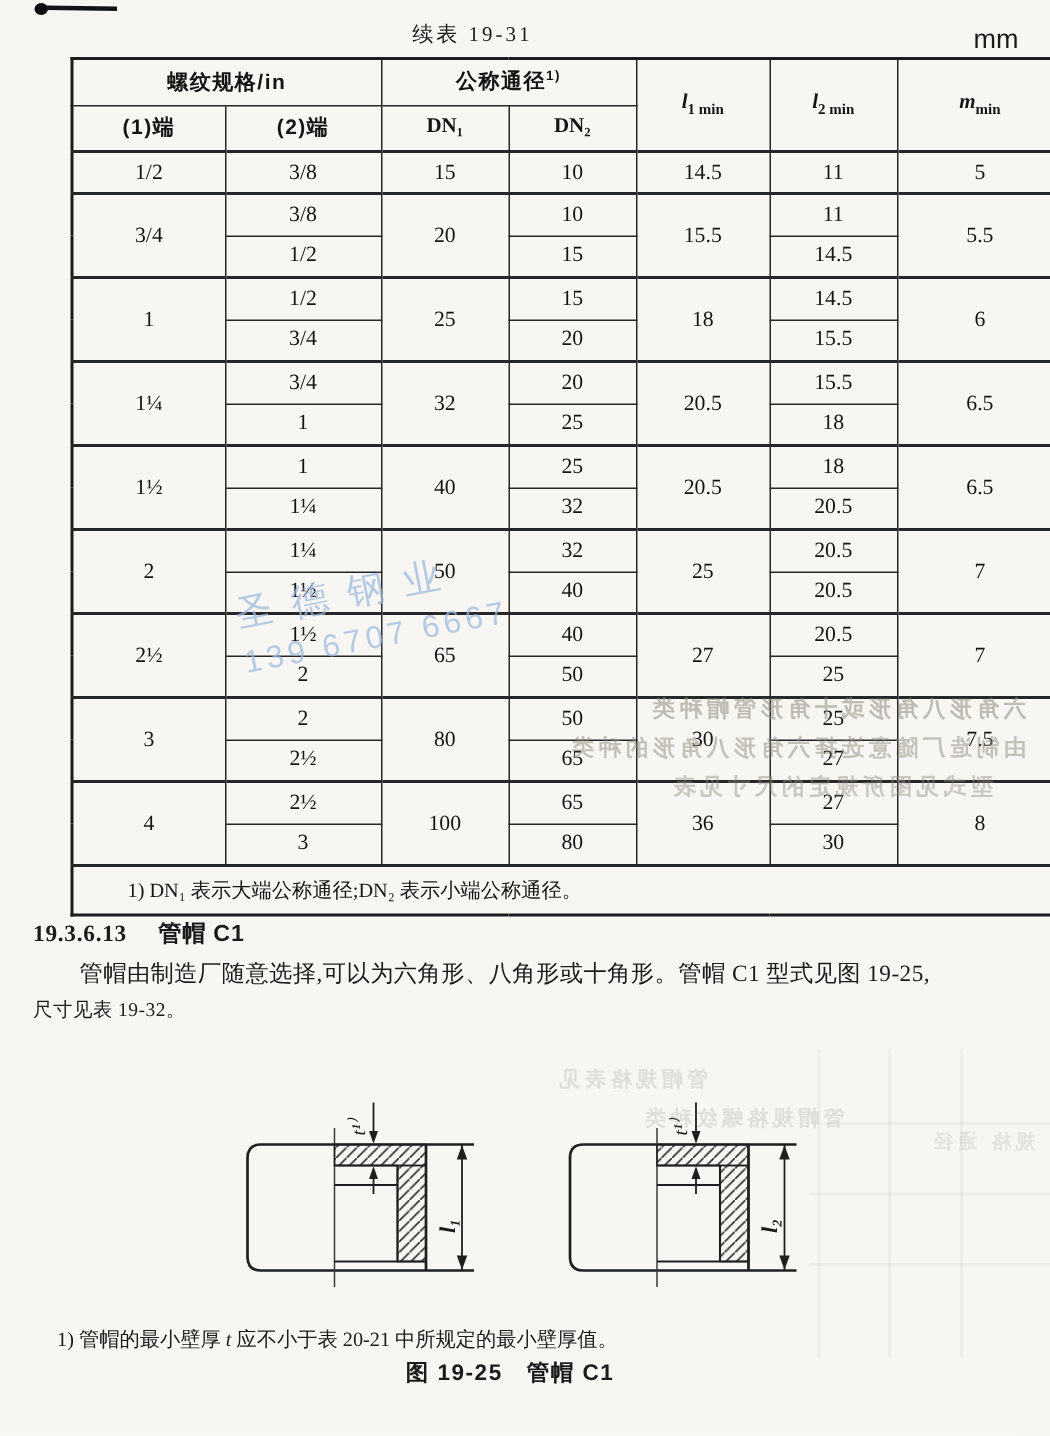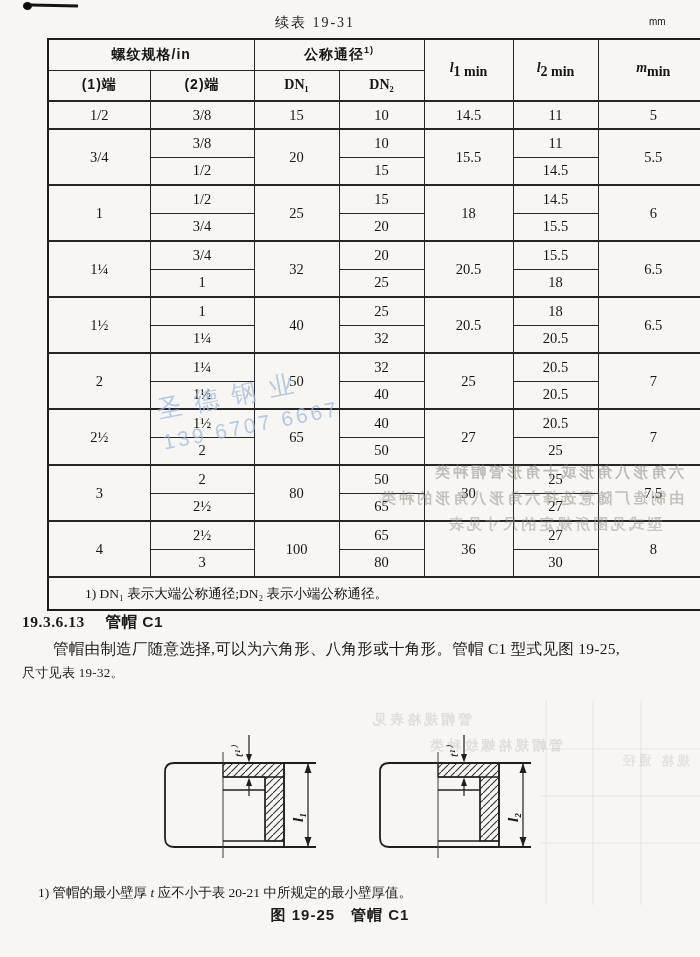--- a/index.html
+++ b/index.html
@@ -7,38 +7,38 @@
     position:relative; width:700px; height:957px;
     background:#f7f6f2; overflow:hidden;
     font-family:"Liberation Serif","DejaVu Serif",serif;
     color:#1b1b1b;
   }
   
   .reg-dot{position:absolute; left:23px; top:2px; width:9px; height:8px; border-radius:50%; background:#0c0c0c;}
   .reg-line{position:absolute; left:31px; top:4px; width:47px; height:3px; background:#141414; transform:rotate(1deg);}
   .page-title{position:absolute; left:235px; top:14px; width:160px; text-align:center;
     font-size:14px; font-weight:normal; letter-spacing:2px;}
-  .unit{position:absolute; left:649px; top:16px; font-size:10px; font-family:"Liberation Sans",sans-serif;}
+  .unit{position:absolute; left:649px; top:16px; font-size:18px; font-family:"Liberation Sans",sans-serif;}
 
   
   .tbl-wrap{position:absolute; left:22px; top:38px;}
   table.spec{border-collapse:collapse; table-layout:fixed; width:661px; background:transparent;}
   table.spec th, table.spec td{
     border:1.4px solid #262626; text-align:center; vertical-align:middle;
     padding:0; font-size:14.5px; color:#151515;
   }
   table.spec{border:2.2px solid #1d1d1d;margin-left:25px;}
   table.spec thead th{font-weight:bold; font-size:14px;}
   th.cn{font-family:"Liberation Sans","DejaVu Sans",sans-serif; letter-spacing:1px;}
   tr.h1{height:31px;} tr.h2{height:31px;}
   tbody tr{height:28px;}
   tbody tr.group-start td{border-top-width:2px;}
   td[rowspan]{border-bottom-width:2px;}
   .dim-i{font-style:italic; font-weight:bold; font-family:"Liberation Serif",serif;}
-  sub.dims{font-size:14px; font-weight:bold;}
+  sub.dims{font-size:10px; font-weight:bold;}
   sup.fnref{font-size:9px;}
   tr.foot td{ text-align:left; padding-left:36px; height:31px; font-size:13.5px; border-top-width:2px;}
 
   
   .sec-head{position:absolute; left:22px; top:612px; font-size:15.5px; font-weight:bold;
     font-family:"Liberation Sans","DejaVu Sans",sans-serif; letter-spacing:.5px;text-align:center;}
   .sec-head .num{margin-right:16px; font-family:"Liberation Serif",serif;}
   .para1{position:absolute; left:22px; top:639px; width:662px; font-size:15.5px; text-indent:2em; letter-spacing:.3px;}
   .para2{position:absolute; left:22px; top:664px; width:662px; font-size:13px; letter-spacing:.3px;}
 

